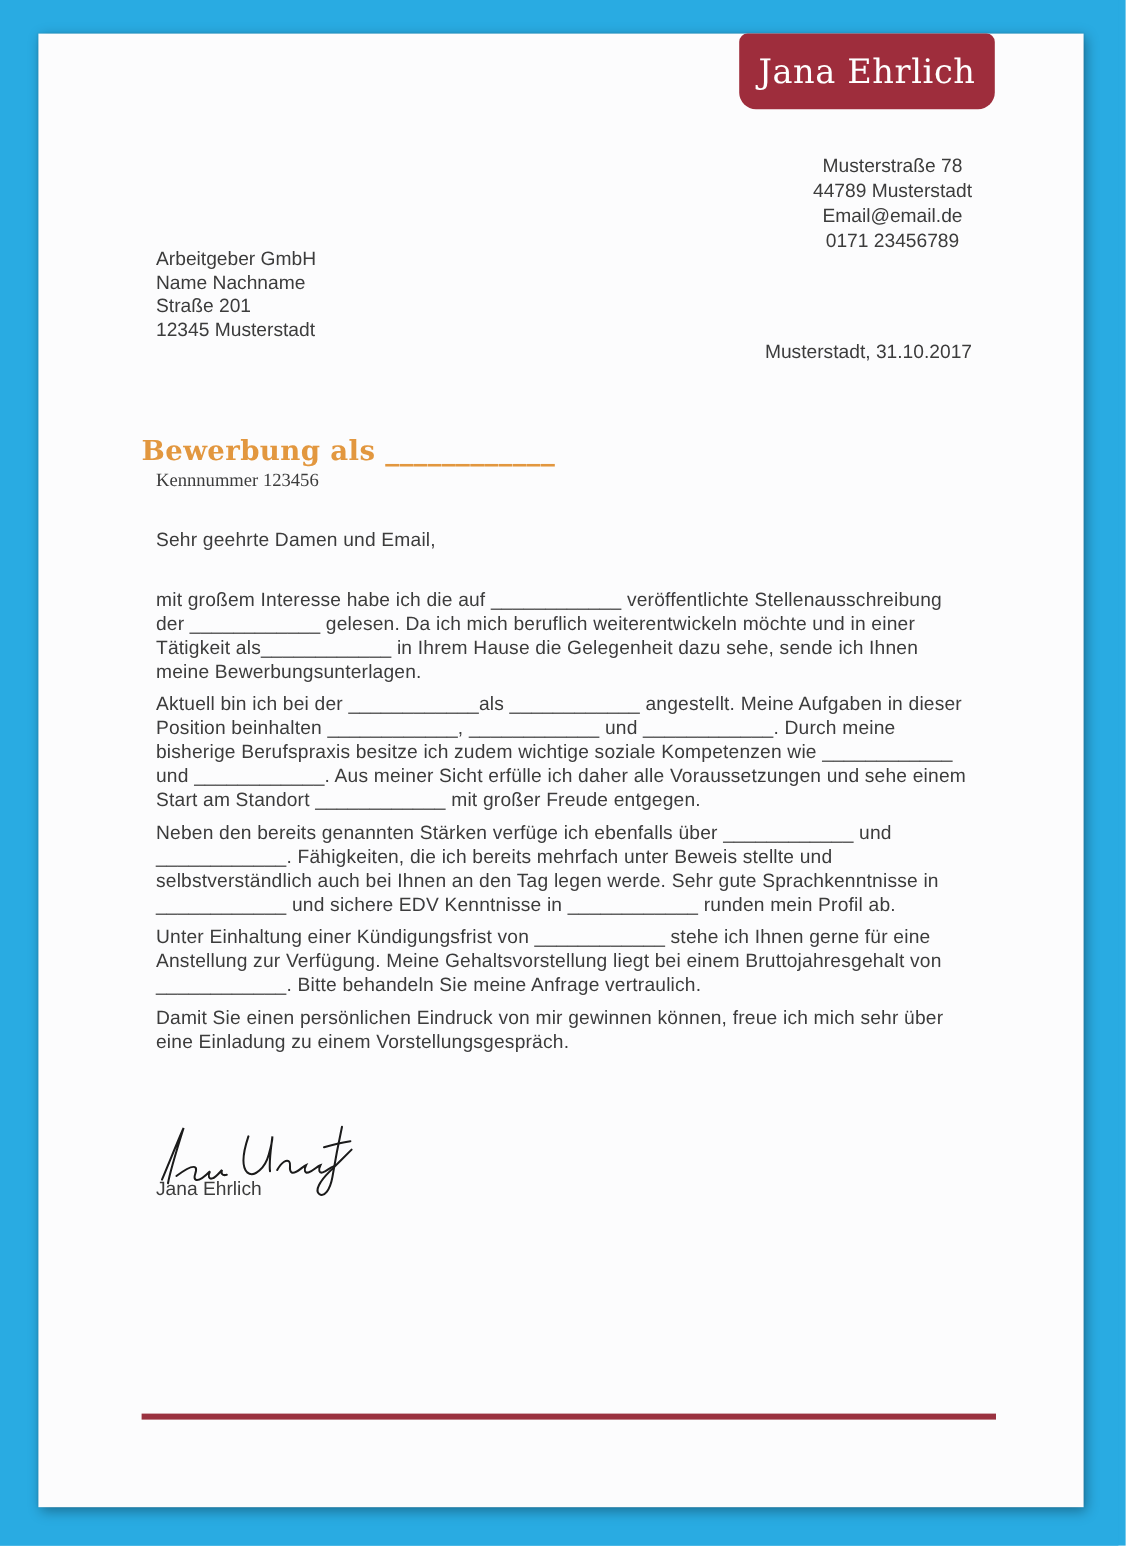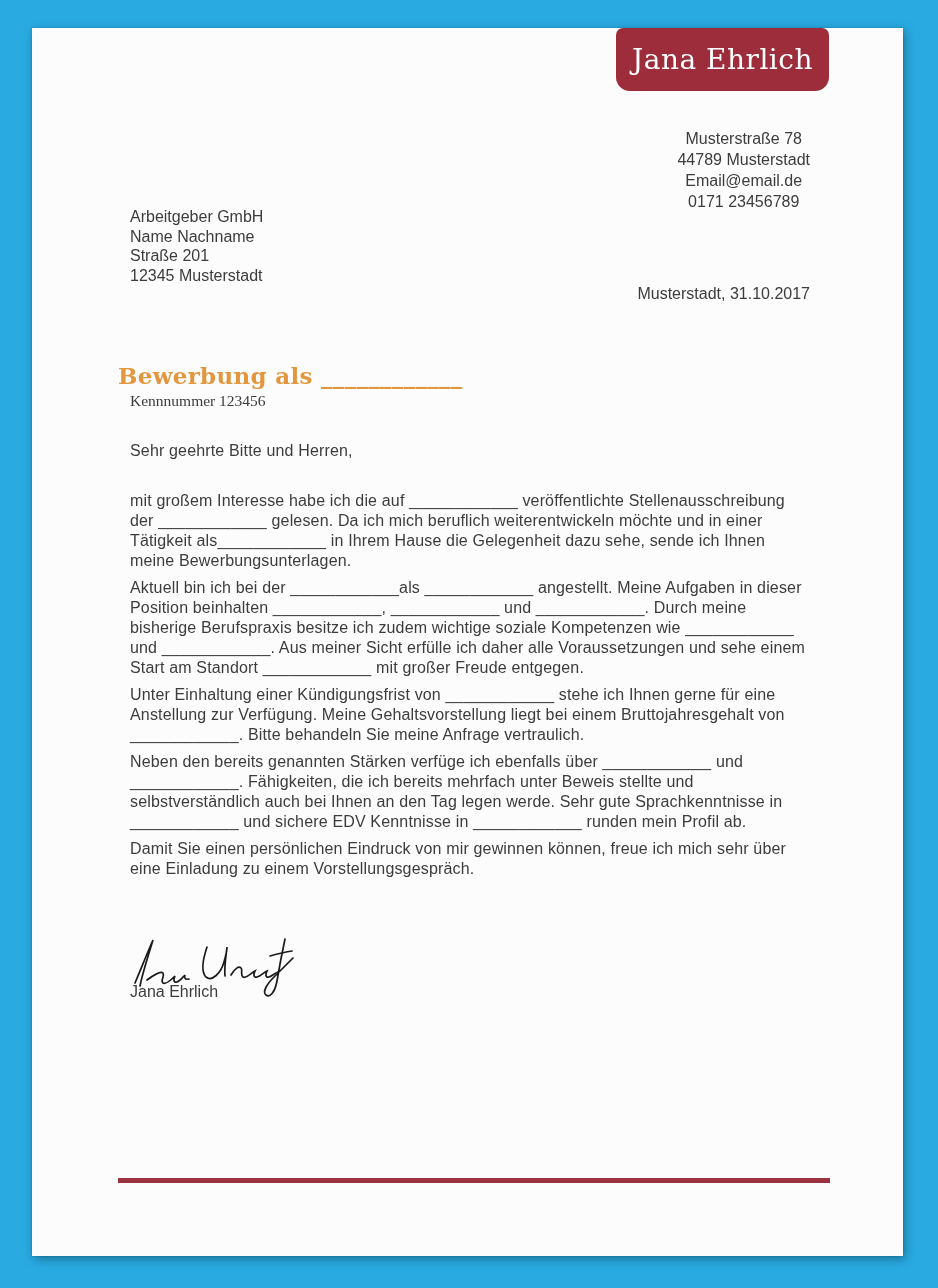--- a/index.html
+++ b/index.html
@@ -129,25 +129,25 @@
       <div>Straße 201</div>
       <div>12345 Musterstadt</div>
     </div>
 
     <div class="dateline">Musterstadt, 31.10.2017</div>
 
     <h1 class="subject">Bewerbung als ____________</h1>
     <div class="reference">Kennnummer 123456</div>
 
     <div class="body-text">
-      <p class="greeting">Sehr geehrte Bitte und Herren,</p>
+      <p class="greeting">Sehr geehrte Damen und Email,</p>
       <p>mit großem Interesse habe ich die auf ____________ veröffentlichte Stellenausschreibung der ____________ gelesen. Da ich mich beruflich weiterentwickeln möchte und in einer Tätigkeit als____________ in Ihrem Hause die Gelegenheit dazu sehe, sende ich Ihnen meine Bewerbungsunterlagen.</p>
       <p>Aktuell bin ich bei der ____________als ____________ angestellt. Meine Aufgaben in dieser Position beinhalten ____________, ____________ und ____________. Durch meine bisherige Berufspraxis besitze ich zudem wichtige soziale Kompetenzen wie ____________ und ____________. Aus meiner Sicht erfülle ich daher alle Voraussetzungen und sehe einem Start am Standort ____________ mit großer Freude entgegen.</p>
+      <p>Neben den bereits genannten Stärken verfüge ich ebenfalls über ____________ und ____________. Fähigkeiten, die ich bereits mehrfach unter Beweis stellte und selbstverständlich auch bei Ihnen an den Tag legen werde. Sehr gute Sprachkenntnisse in ____________ und sichere EDV Kenntnisse in ____________ runden mein Profil ab.</p>
       <p>Unter Einhaltung einer Kündigungsfrist von ____________ stehe ich Ihnen gerne für eine Anstellung zur Verfügung. Meine Gehaltsvorstellung liegt bei einem Bruttojahresgehalt von ____________. Bitte behandeln Sie meine Anfrage vertraulich.</p>
-      <p>Neben den bereits genannten Stärken verfüge ich ebenfalls über ____________ und ____________. Fähigkeiten, die ich bereits mehrfach unter Beweis stellte und selbstverständlich auch bei Ihnen an den Tag legen werde. Sehr gute Sprachkenntnisse in ____________ und sichere EDV Kenntnisse in ____________ runden mein Profil ab.</p>
       <p>Damit Sie einen persönlichen Eindruck von mir gewinnen können, freue ich mich sehr über eine Einladung zu einem Vorstellungsgespräch.</p>
     </div>
 
     <svg class="signature" width="185" height="70" viewBox="0 0 185 70">
       <path d="M8,52 C14,38 21,20 26,9 C21,25 15,44 13,55"></path>
       <path d="M20,49 C28,43 34,40 36,42 C38,45 33,50 36,52 C39,54 45,48 48,45 C46,49 47,52 50,51 C53,50 56,46 58,44 C57,47 58,49 62,48"></path>
       <path d="M80,16 C76,28 74,41 79,46 C85,51 94,42 97,31 C99,24 100,18 100,16 C99,25 97,37 98,45"></path>
       <path d="M104,44 C108,37 112,35 114,37 C116,39 113,44 116,46 C119,48 124,42 128,40 C126,44 127,47 130,46 C134,45 137,41 140,40 C138,44 139,47 142,46 C145,45 148,42 151,41"></path>
       <path d="M158,8 C155,22 152,38 150,50 C148,61 143,67 139,64 C135,61 140,53 147,46 C153,40 160,33 166,27"></path>
       <path d="M143,25 C150,23 158,21 165,20"></path>

